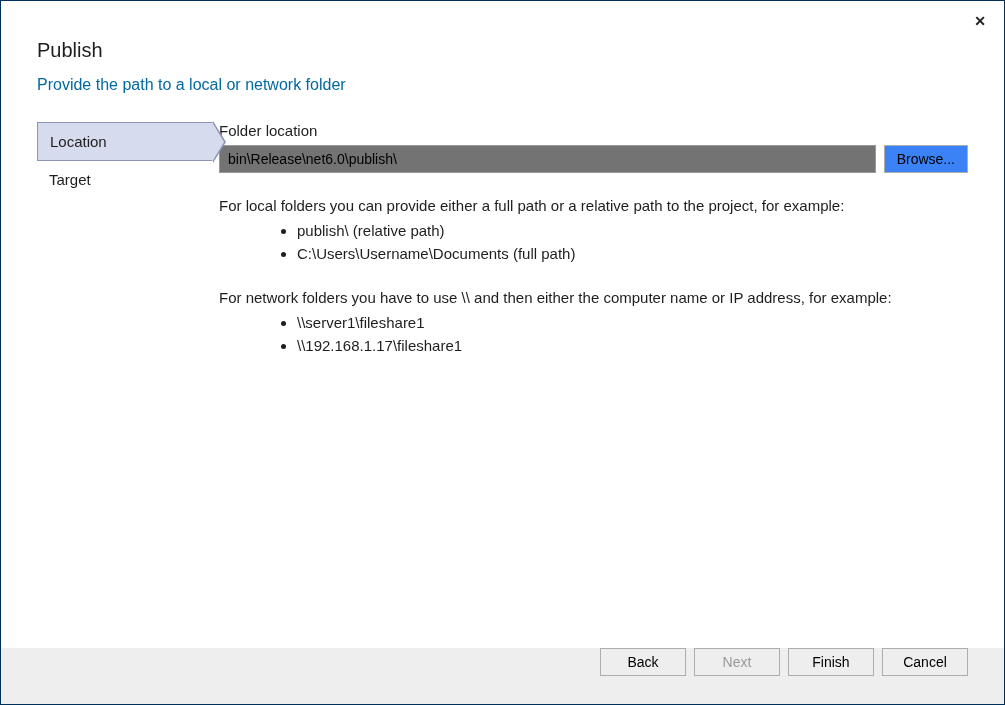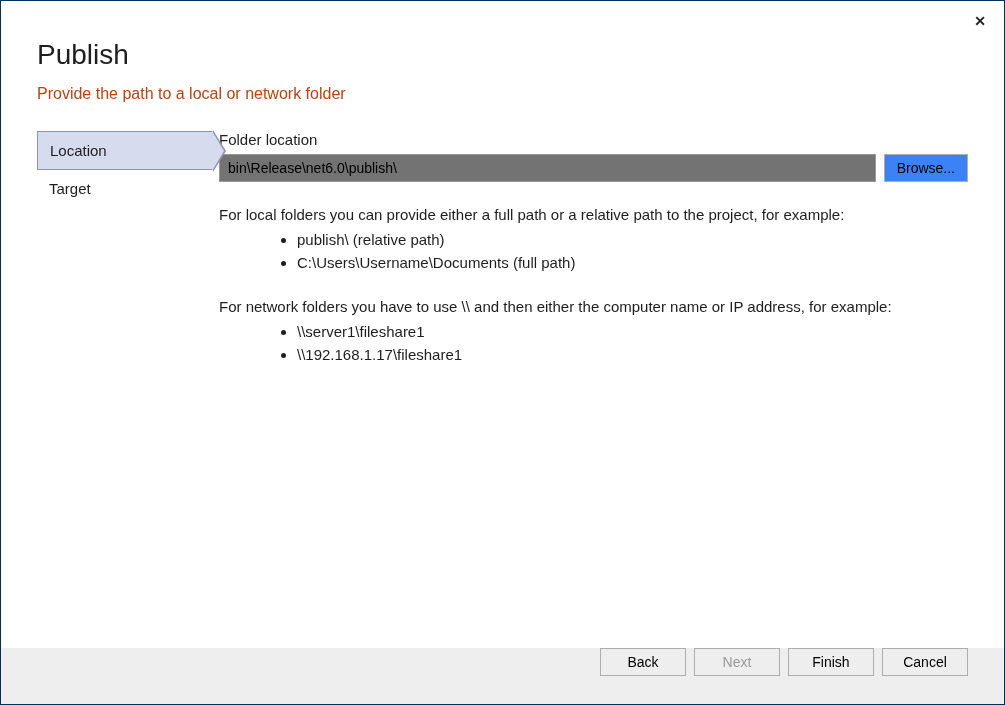--- a/index.html
+++ b/index.html
@@ -28,28 +28,28 @@
       align-items: center;
       justify-content: center;
       cursor: pointer;
       font-size: 14px;
       font-weight: bold;
     }
     .header-area {
       padding: 38px 36px 0 36px;
     }
     .page-title {
-      font-size: 28px;
+      font-size: 20px;
       font-weight: 300;
       color: #1e1e1e;
       margin-bottom: 14px;
     }
     .page-subtitle {
       font-size: 16px;
-      color: #c2410c;
+      color: #0369a1;
       font-weight: 400;
     }
     .body-area {
       display: flex;
       margin-top: 28px;
       padding: 0 36px;
     }
     .wizard-nav {
       width: 176px;
       flex-shrink: 0;

